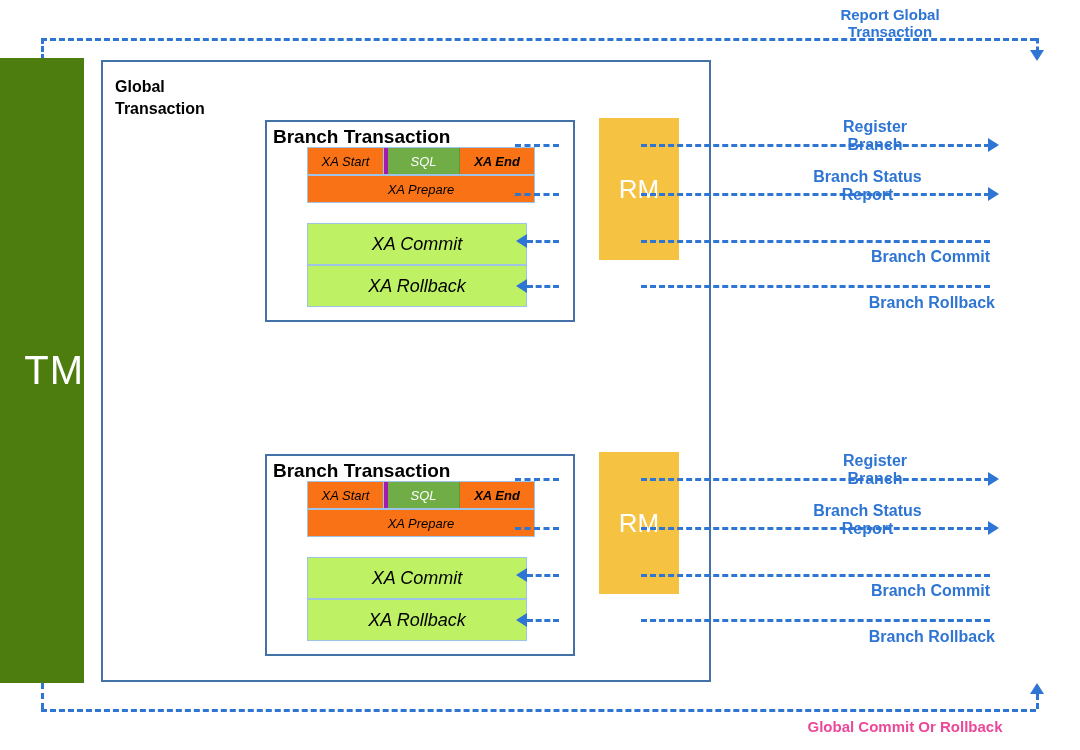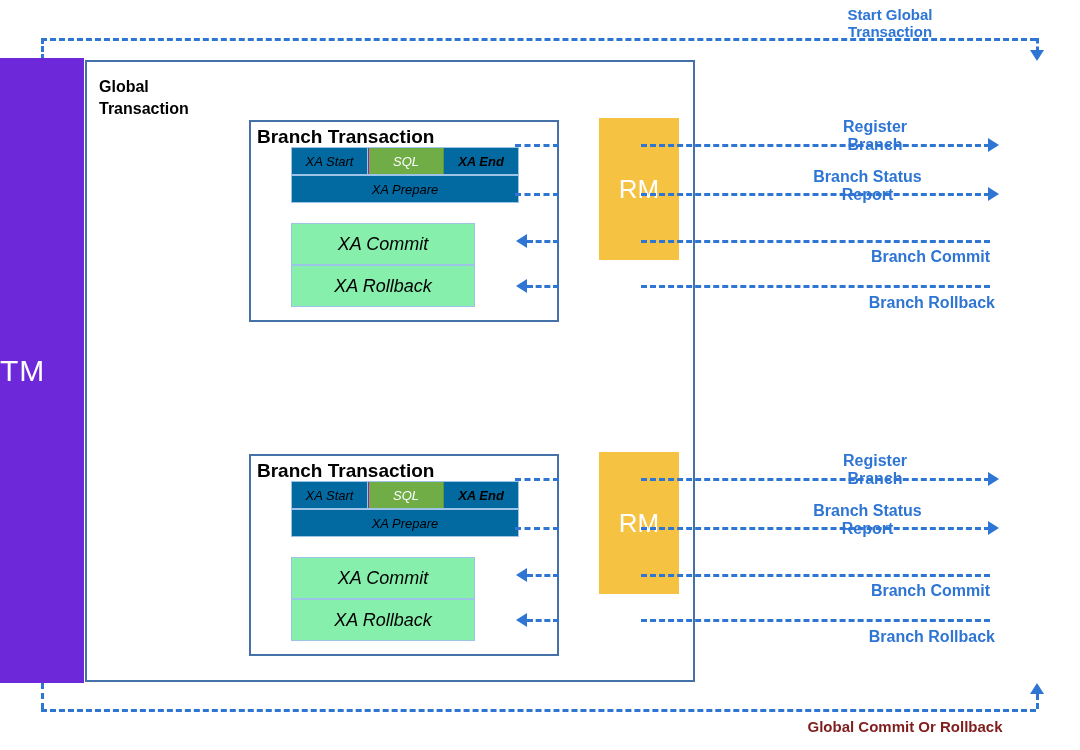--- a/index.html
+++ b/index.html
@@ -11,36 +11,36 @@
   }
   #stage {
     position: relative;
     width: 1080px; height: 750px;
     background: #ffffff;
   }
 
   
   .pillar {
     position: absolute;
-    background: #6d28d9;
+    background: #4d7c0f;
     color: #ffffff;
     display: flex;
     align-items: center;
-    justify-content: flex-start;
-    font-size: 30px;
+    justify-content: flex-end;
+    font-size: 40px;
     font-weight: 400;
     letter-spacing: 1px;
   }
   #tm-pillar { left: 0px;   top: 58px; width: 84px;  height: 625px; }
   #tc-pillar { left: 1000px; top: 58px; width: 80px; height: 625px; }
 
   
   #global-panel {
     position: absolute;
-    left: 85px; top: 60px;
+    left: 101px; top: 60px;
     width: 610px; height: 622px;
     background: #ffffff;
     border: 2px solid #4472A8;
   }
   #global-label {
     position: absolute;
     left: 12px; top: 14px;
     font-size: 16px; font-weight: bold; color: #000;
     line-height: 1.35;
     white-space: pre-line;
@@ -68,44 +68,44 @@
   .xa-row {
     position: absolute;
     display: flex;
     border: 1px solid #9DC3E6;
     background: #ffffff;
     height: 28px;
   }
   .xa-cell {
     display: flex; align-items: center; justify-content: center;
     font-size: 13px; font-style: italic; color: #000;
-    background: #0369a1;
+    background: #f97316;
     border-right: 1px solid #9DC3E6;
   }
   .xa-cell:last-child { border-right: none; }
   .xa-cell.sql {
     background: #70AD47;
     color: #ffffff;
-    border-left: 1px solid #a21caf;
+    border-left: 4px solid #a21caf;
     border-right: 1px solid #5E9639;
   }
 
   .row-triple { left: 40px; top: 25px; width: 228px; }
   .row-triple .c1 { width: 76px; }
   .row-triple .c2 { width: 76px; }
   .row-triple .c3 { width: 74px; font-weight: bold; }
 
   .row-prepare { left: 40px; top: 53px; width: 228px; }
   .row-prepare .c1 { width: 226px; }
 
   .xa-big {
     position: absolute;
-    left: 40px; width: 184px; height: 42px;
+    left: 40px; width: 220px; height: 42px;
     border: 1px solid #9DC3E6;
-    background: #86efac;
+    background: #bef264;
     display: flex; align-items: center; justify-content: center;
     font-size: 18px; font-style: italic; color: #000;
   }
   #xa-commit-1, #xa-commit-2 { top: 101px; }
   #xa-rollback-1, #xa-rollback-2 { top: 143px; }
 
   
   .rm-pillar {
     position: absolute;
     left: 559px;
@@ -172,30 +172,30 @@
     left: 800px; top: 6px;
     width: 180px;
     font-size: 15px; font-weight: bold; color: #2E75D4;
     text-align: center; line-height: 1.15;
     white-space: pre-line;
   }
   #global-commit-label {
     position: absolute;
     left: 790px; top: 718px;
     width: 230px;
-    font-size: 15px; font-weight: bold; color: #7f1d1d;
+    font-size: 15px; font-weight: bold; color: #ec4899;
     text-align: center;
   }
 </style>
 </head>
 <body>
 
 <div id="stage">
 
-  <div id="begin-global-label">Start Global
+  <div id="begin-global-label">Report Global
 Transaction</div>
 
   <div class="vline" style="left:41px; top:38px; height:22px;"></div>
 
   <div class="dline" style="left:41px; top:38px; width:995px;"></div>
 
   <div class="vline" style="left:1036px; top:38px; height:14px;"></div>
   <div class="arrow down" style="left:1030px; top:50px;"></div>
 
   <div class="pillar" id="tm-pillar">

